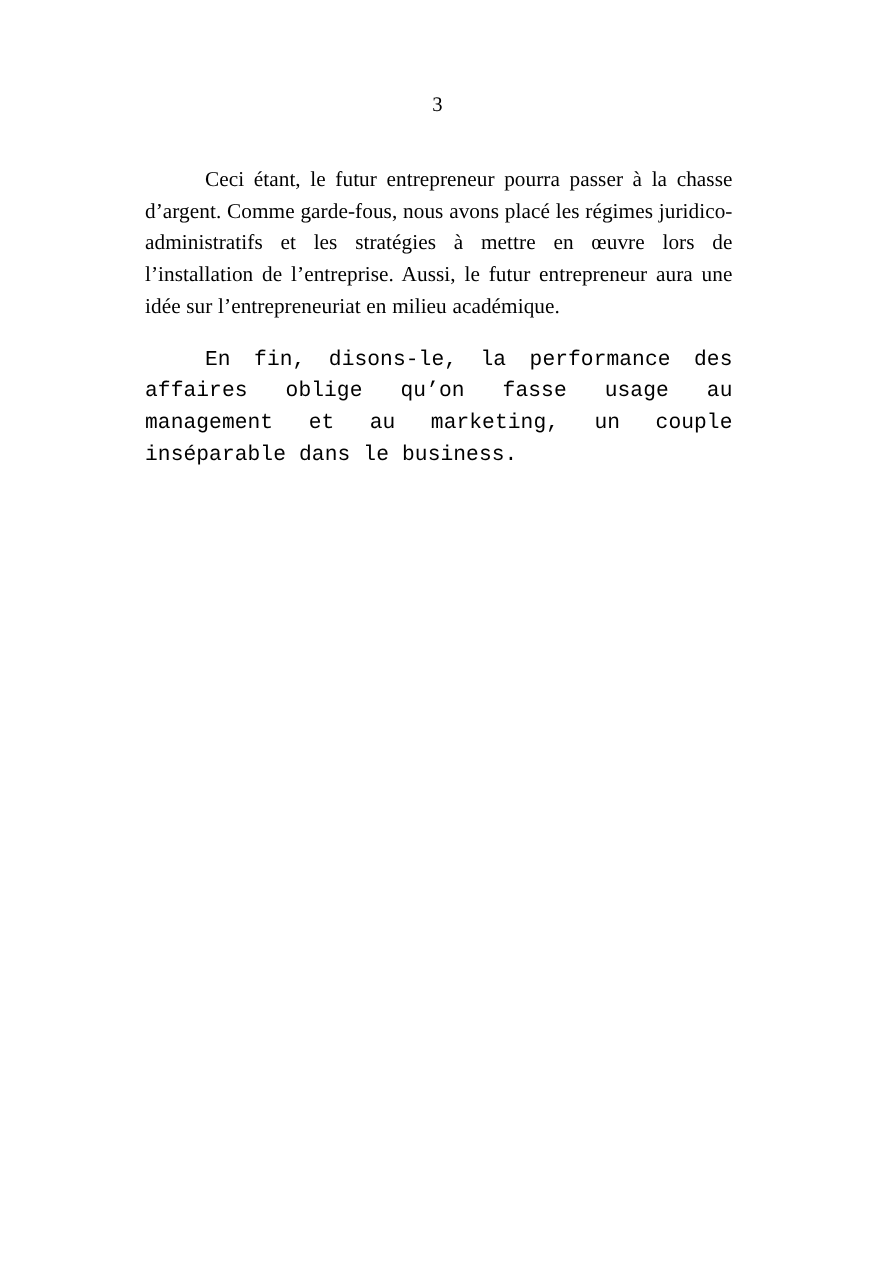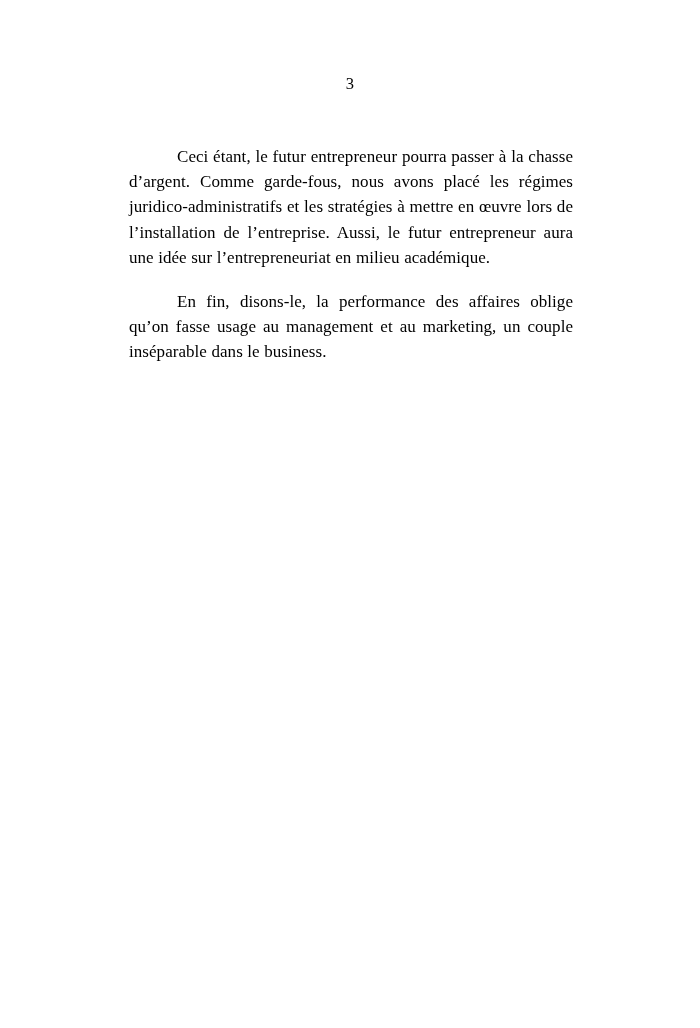--- a/index.html
+++ b/index.html
@@ -32,32 +32,33 @@
     line-height: 20px;
     letter-spacing: 0.2px;
   }
   .text-body {
     position: absolute;
     top: 131px;
     left: 116px;
     width: 470px;
   }
   .para {
-    margin: 13px;
+    margin: 0;
     text-align: justify;
     text-justify: inter-word;
     text-indent: 48px;
     font-size: 17px;
     line-height: 25.2px;
     letter-spacing: 0.05px;
     word-spacing: 0.2px;
     hyphens: none;
   }
   .para + .para {
     margin-top: 19px;
+    font-family: Liberation Mono, monospace;
   }
   
 </style>
 </head>
 <body>
 
 <div class="page">
 
   <div class="page-number">3</div>
 

